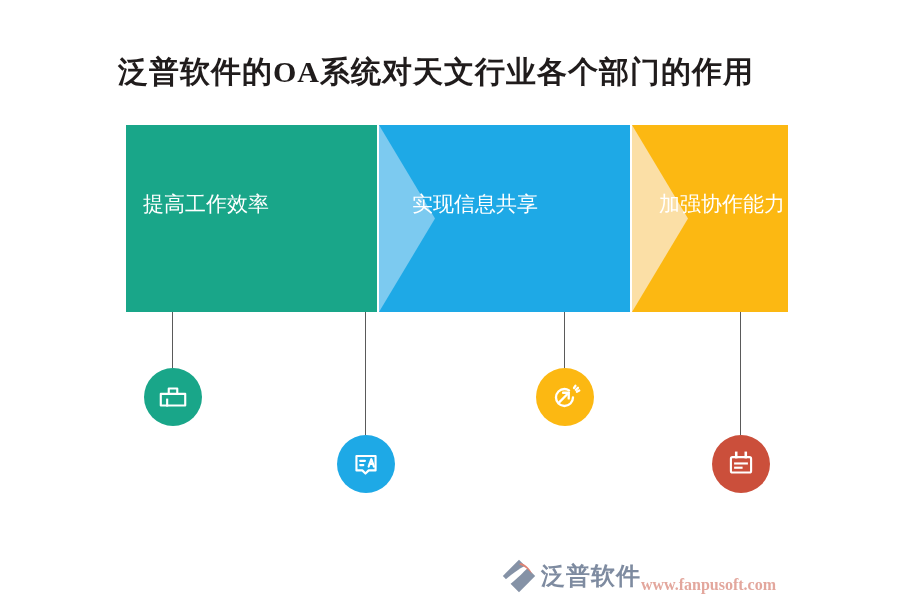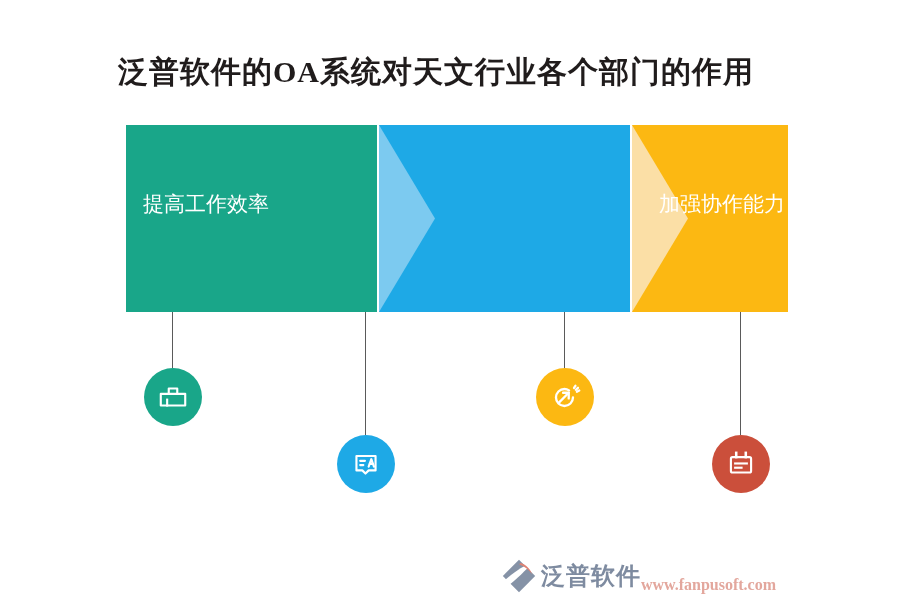--- a/index.html
+++ b/index.html
@@ -45,20 +45,21 @@
 <div class="stage">
 
   <div class="title">泛普软件的OA系统对天文行业各个部门的作用</div>
 
   <div class="blocks">
     <div class="block b0" style="background: rgb(25, 166, 137);">
       <span class="block-label">提高工作效率</span>
     </div>
     <div class="block b1" style="background: rgb(30, 169, 230);">
       <span class="chev" style="background: rgb(124, 202, 240);"></span>
+      <span class="block-label">实现信息共享</span>
     </div>
     <div class="block b2" style="background: rgb(252, 184, 18);">
       <span class="chev" style="background: rgb(251, 223, 166);"></span>
       <span class="block-label">加强协作能力</span>
     </div>
   </div>
 
   <div class="connector ln0" style="background: rgb(90, 90, 90);"></div>
   <div class="connector ln1" style="background: rgb(90, 90, 90);"></div>
   <div class="connector ln2" style="background: rgb(90, 90, 90);"></div>

